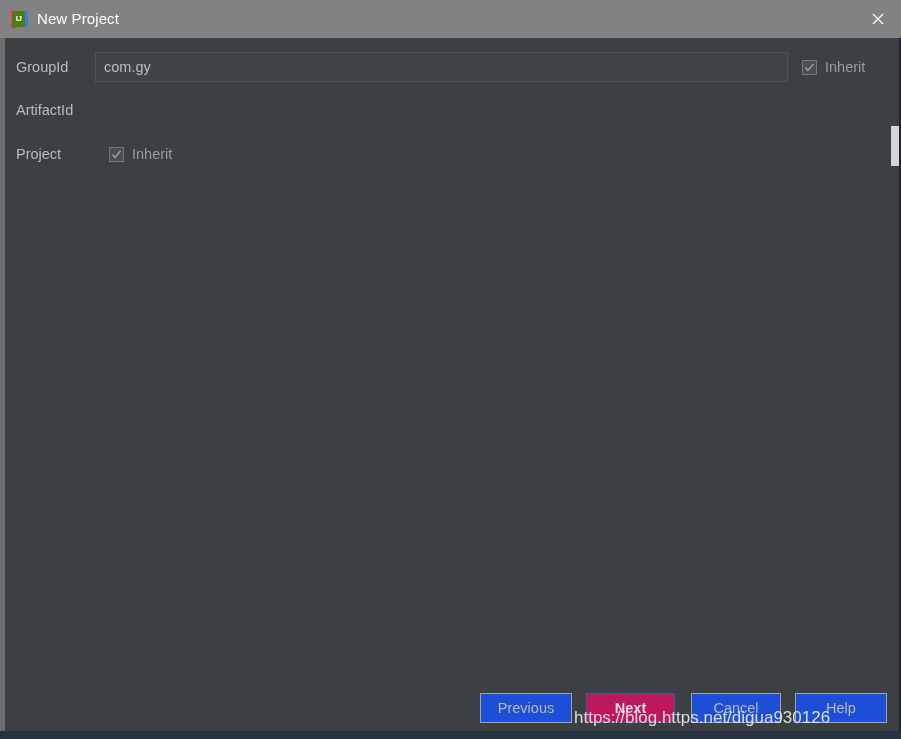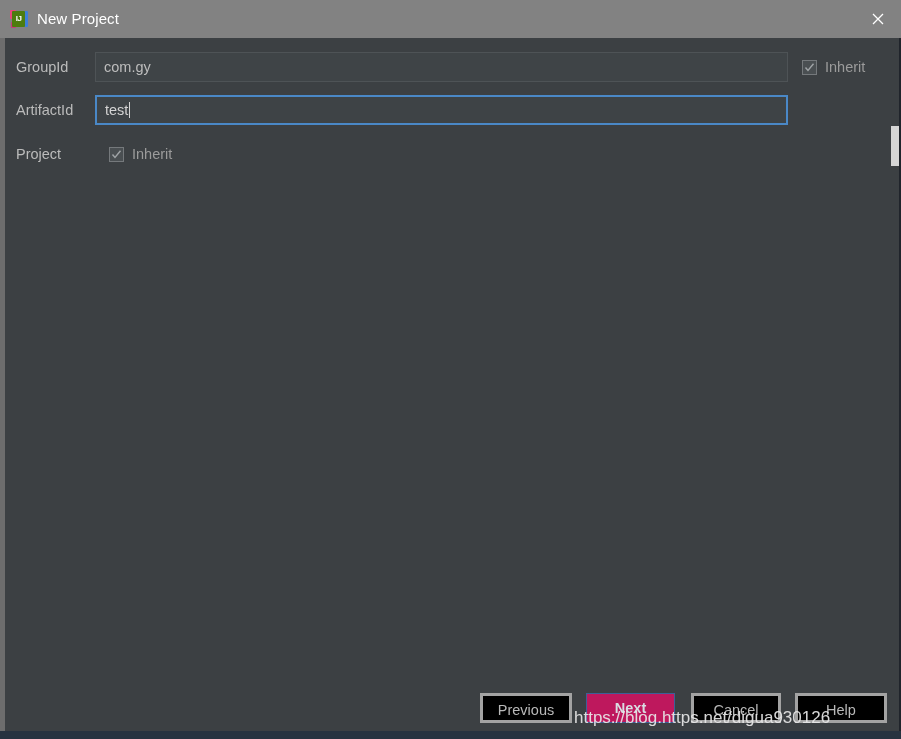--- a/index.html
+++ b/index.html
@@ -221,22 +221,22 @@
     left: 0;
     top: 655px;
     width: 896px;
     height: 38px;
   }
   .dlg-button {
     position: absolute;
     top: 0;
     height: 30px;
     box-sizing: border-box;
-    background: #000000;
-    border: 3px solid #a3a3a3;
+    background: #1d4ed8;
+    border: 1px solid #a3a3a3;
     color: #b9b9b9;
     font-size: 14.5px;
     line-height: 28px;
     text-align: center;
     cursor: default;
     white-space: nowrap;
   }
   .dlg-button.primary {
     background: #be185d;
     border: 1px solid #3c6098;
@@ -310,21 +310,20 @@
             <svg width="11" height="11" viewBox="0 0 11 11" aria-hidden="true">
               <path d="M1.5 5.5 L4 8.5 L9.5 1.8" stroke="#a0a4a7" stroke-width="1.4" fill="none"></path>
             </svg>
           </div>
           <div class="inherit-label">Inherit</div>
         </div>
       </div>
 
       <div class="form-row" id="row-artifactid">
         <div class="field-label">ArtifactId</div>
-        <div class="text-field focused"><span>test</span><span class="caret"></span></div>
       </div>
 
       <div class="form-row" id="row-version">
         <div class="field-label">Project</div>
         <div class="inherit-group">
           <div class="checkbox">
             <svg width="11" height="11" viewBox="0 0 11 11" aria-hidden="true">
               <path d="M1.5 5.5 L4 8.5 L9.5 1.8" stroke="#a0a4a7" stroke-width="1.4" fill="none"></path>
             </svg>
           </div>

